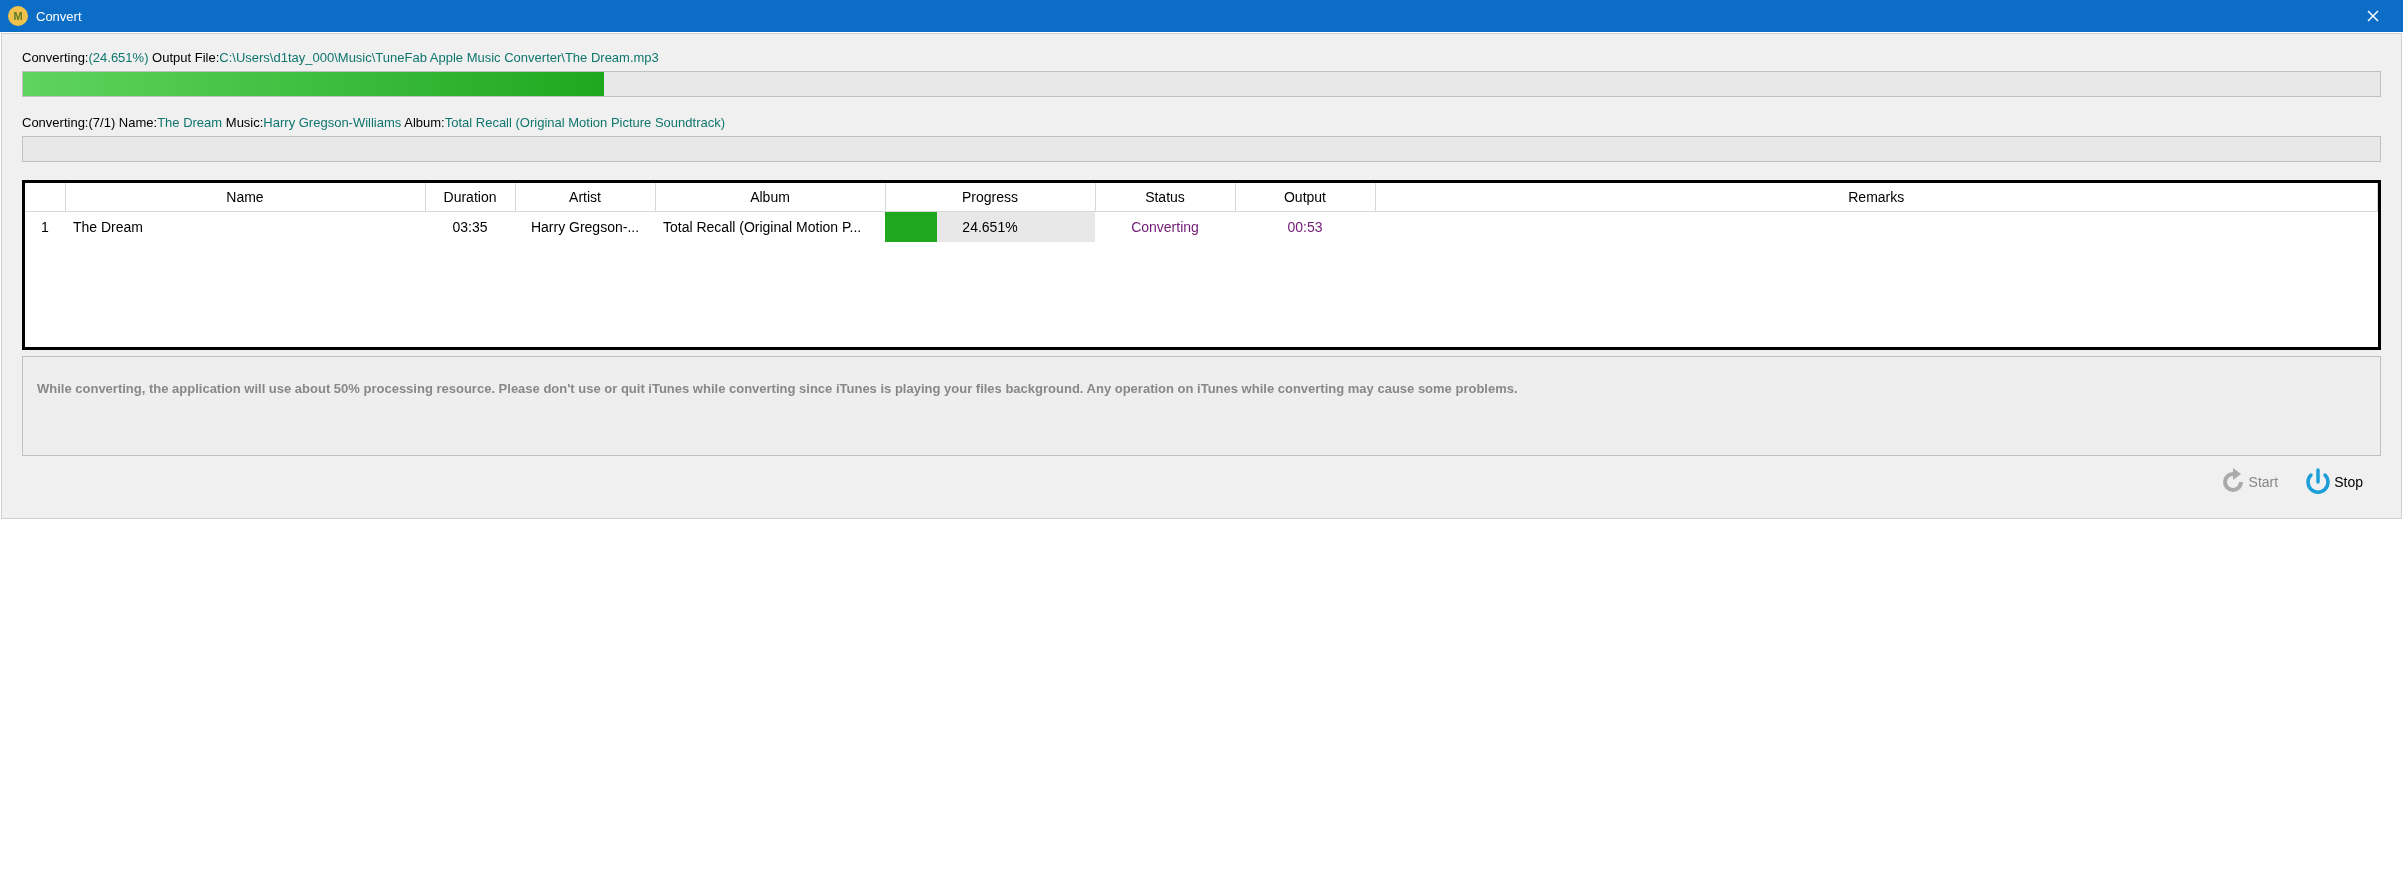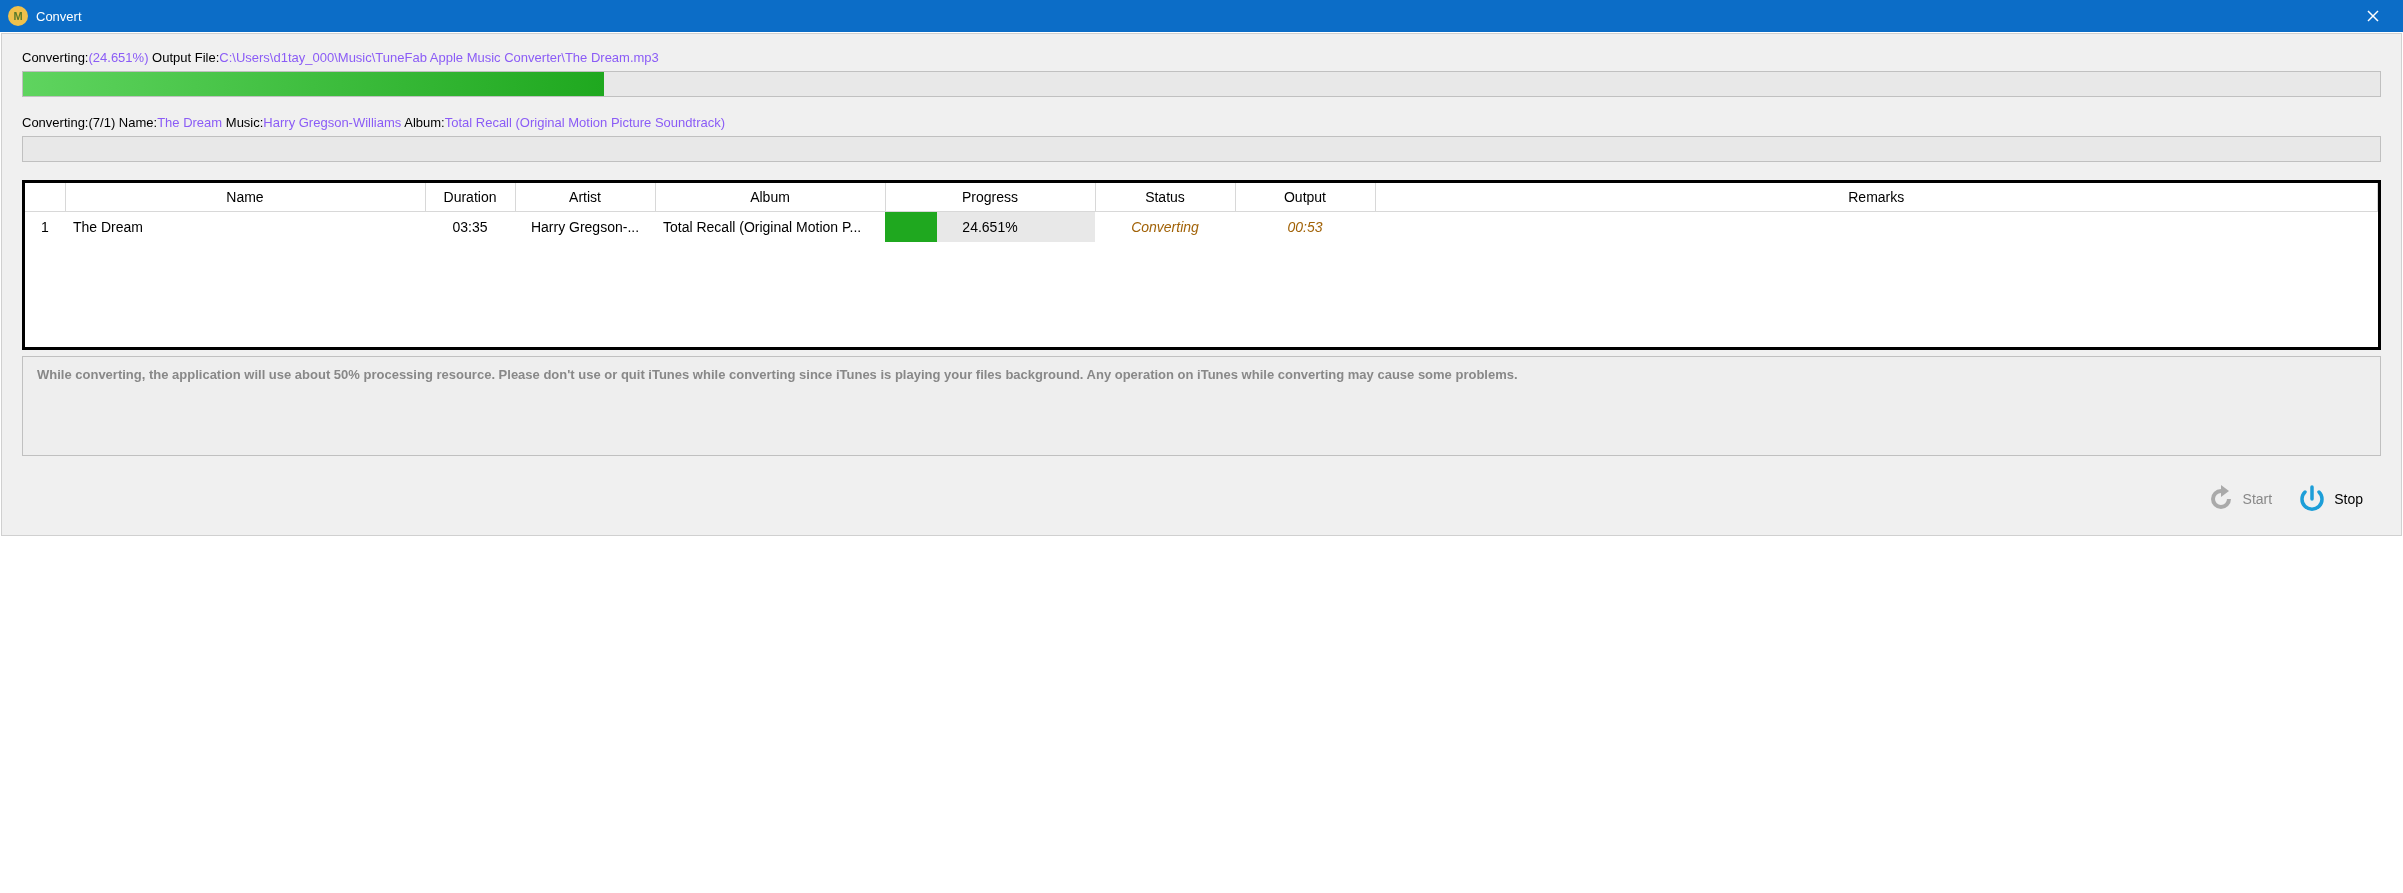--- a/index.html
+++ b/index.html
@@ -57,21 +57,21 @@
       background: #f0f0f0;
       border: 1px solid #d0d0d0;
       margin: 1px;
     }
     .info-line {
       font-size: 13px;
       margin-bottom: 6px;
       color: #000;
     }
     .info-line .blue {
-      color: #8b5cf6;
+      color: #0f766e;
     }
     .progress-bar-outer {
       height: 26px;
       background: #e8e8e8;
       border: 1px solid #c0c0c0;
       position: relative;
       margin-bottom: 18px;
     }
     .progress-bar-fill {
       height: 100%;
@@ -140,47 +140,44 @@
     }
     .cell-progress-text {
       position: absolute;
       inset: 0;
       display: flex;
       align-items: center;
       justify-content: center;
       font-size: 14px;
     }
     .blue-text {
-      color: #a16207;
-      font-style: italic;
+      color: #701a75;
     }
     .note-box {
       border: 1px solid #c0c0c0;
       background: #eeeeee;
-      padding: 10px 14px;
+      padding: 24px 14px;
       font-size: 13px;
       font-weight: bold;
       color: #888;
       height: 100px;
     }
     .footer {
       display: flex;
       justify-content: flex-end;
       align-items: center;
       gap: 24px;
       padding: 10px 18px 4px 0;
       background: #f0f0f0;
     }
     .footer-btn {
       display: flex;
       align-items: center;
-      gap: 6px;
       font-size: 14px;
       cursor: pointer;
-      margin-top: 17px;
     }
     .footer-btn.disabled {
       color: #888;
       cursor: default;
     }
     .footer-btn svg {
       width: 32px;
       height: 32px;
     }
   </style>

